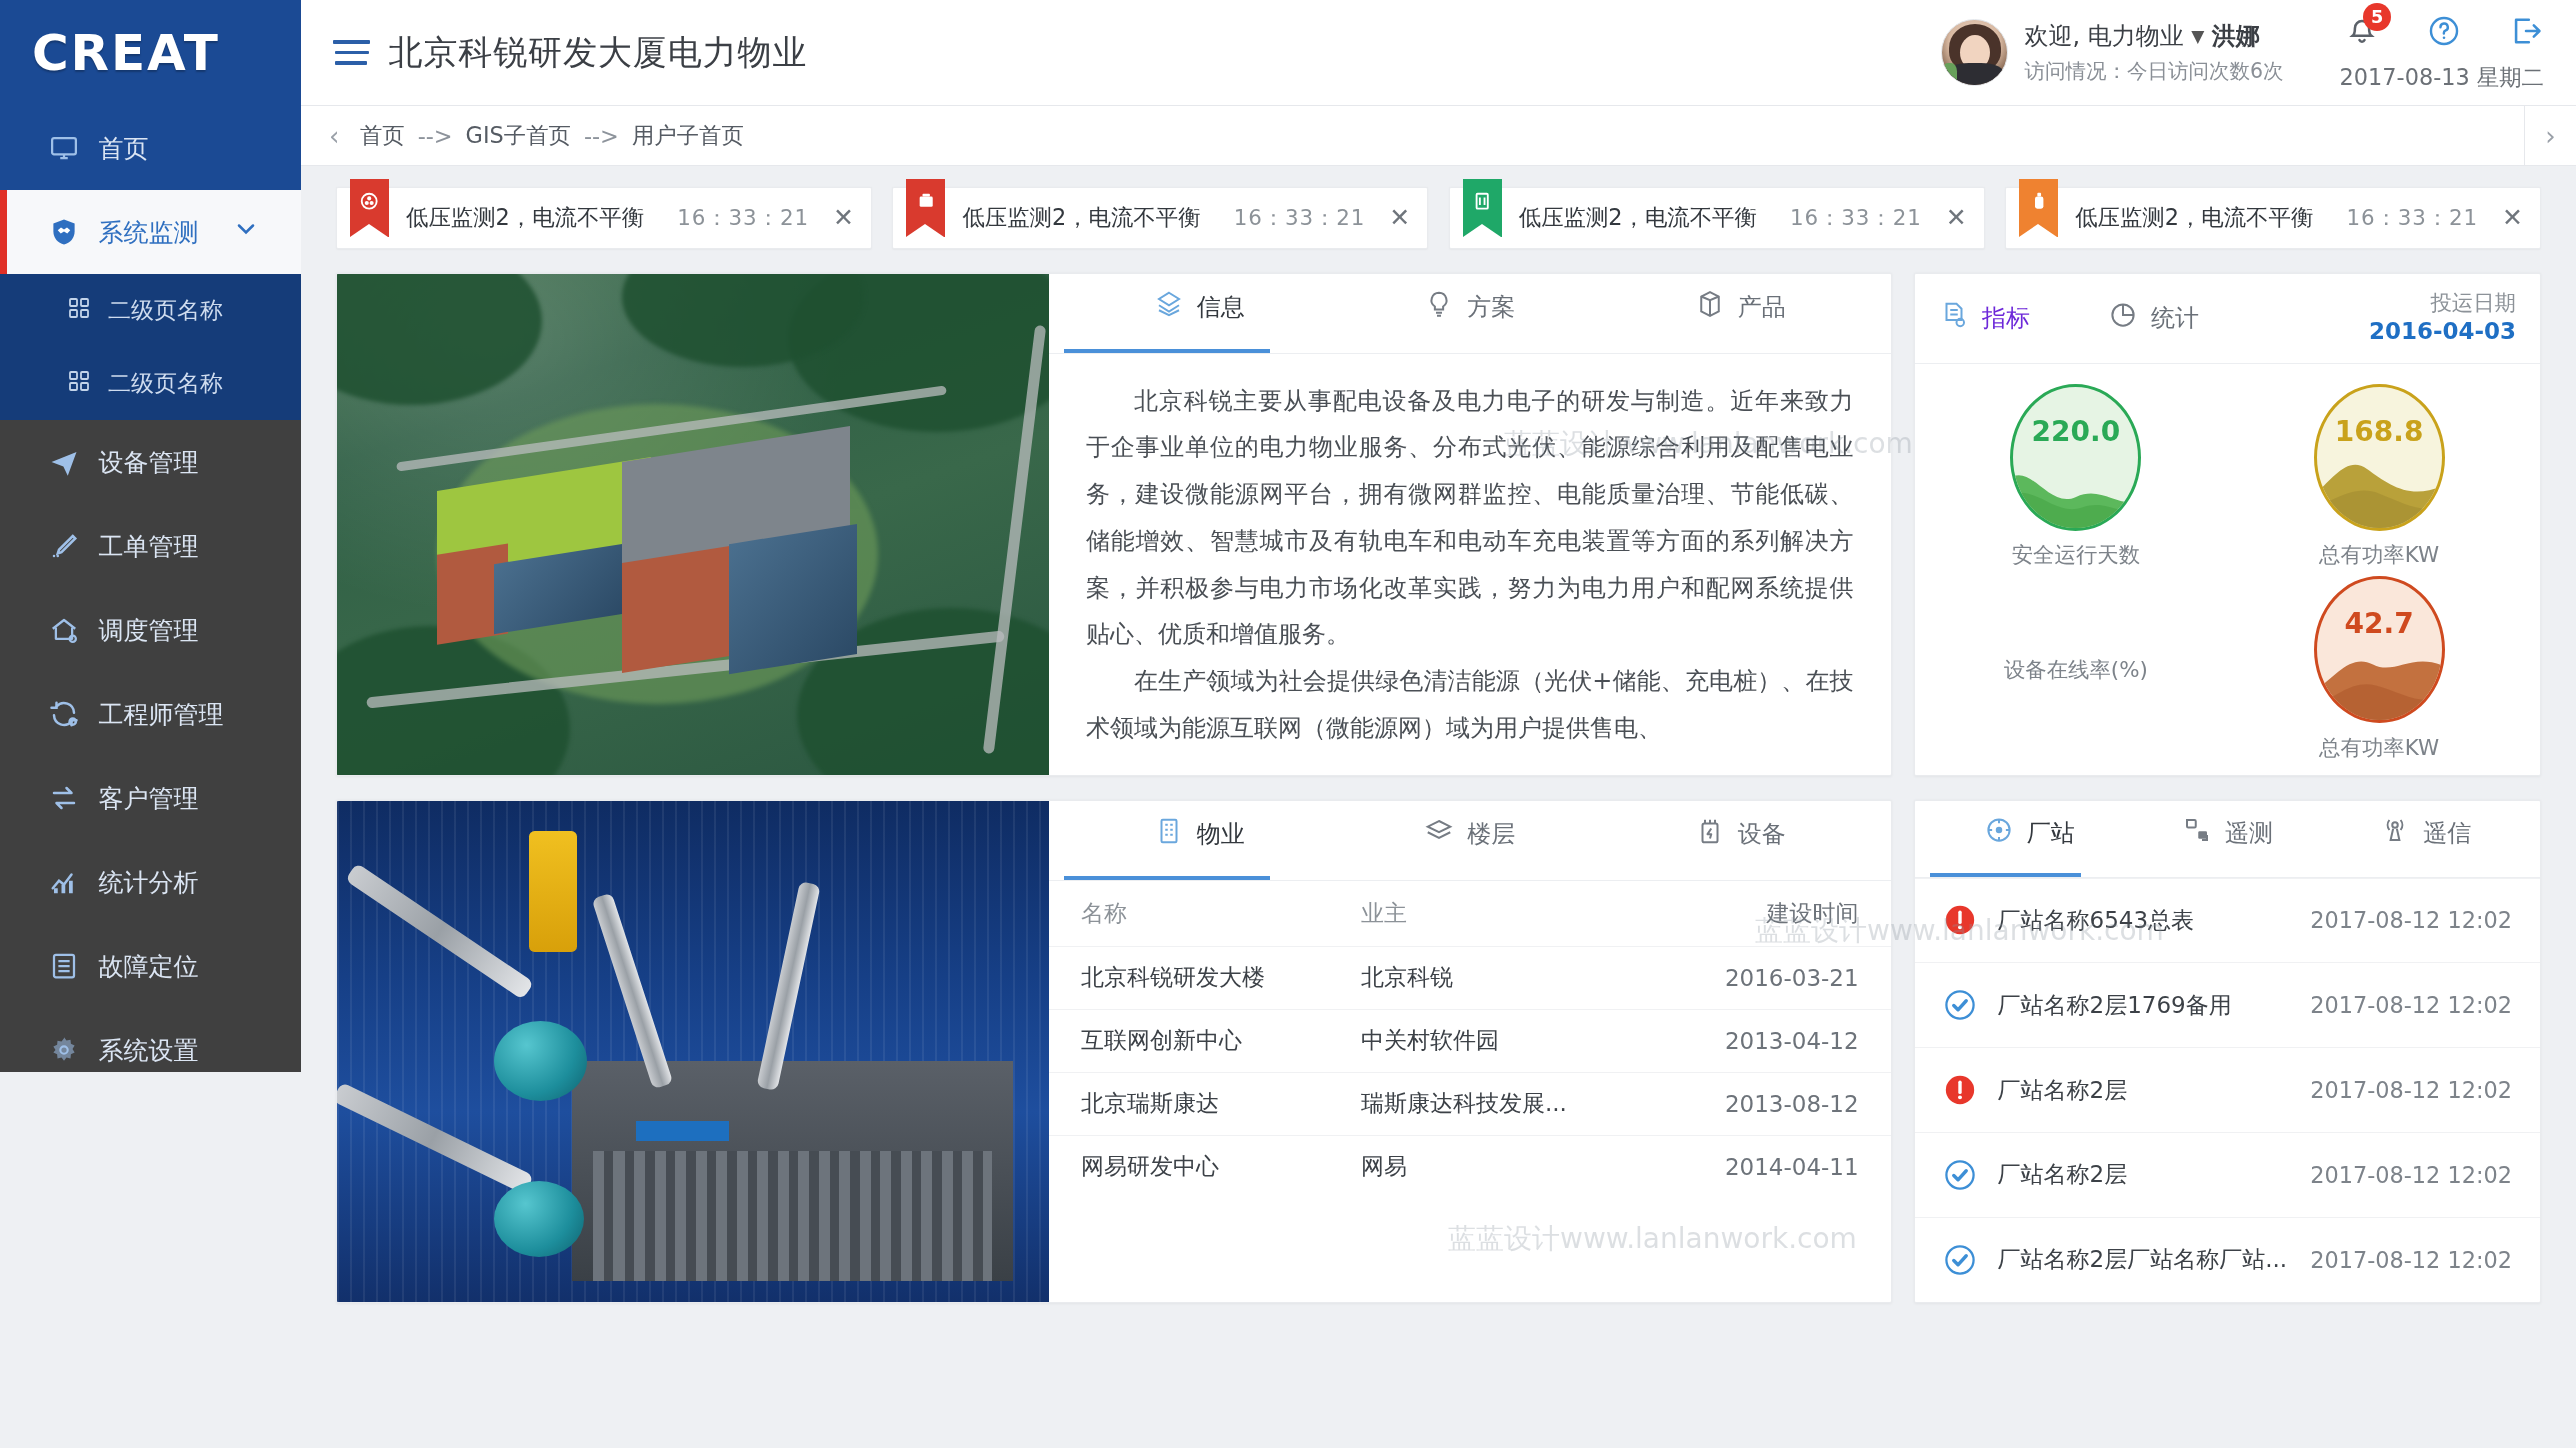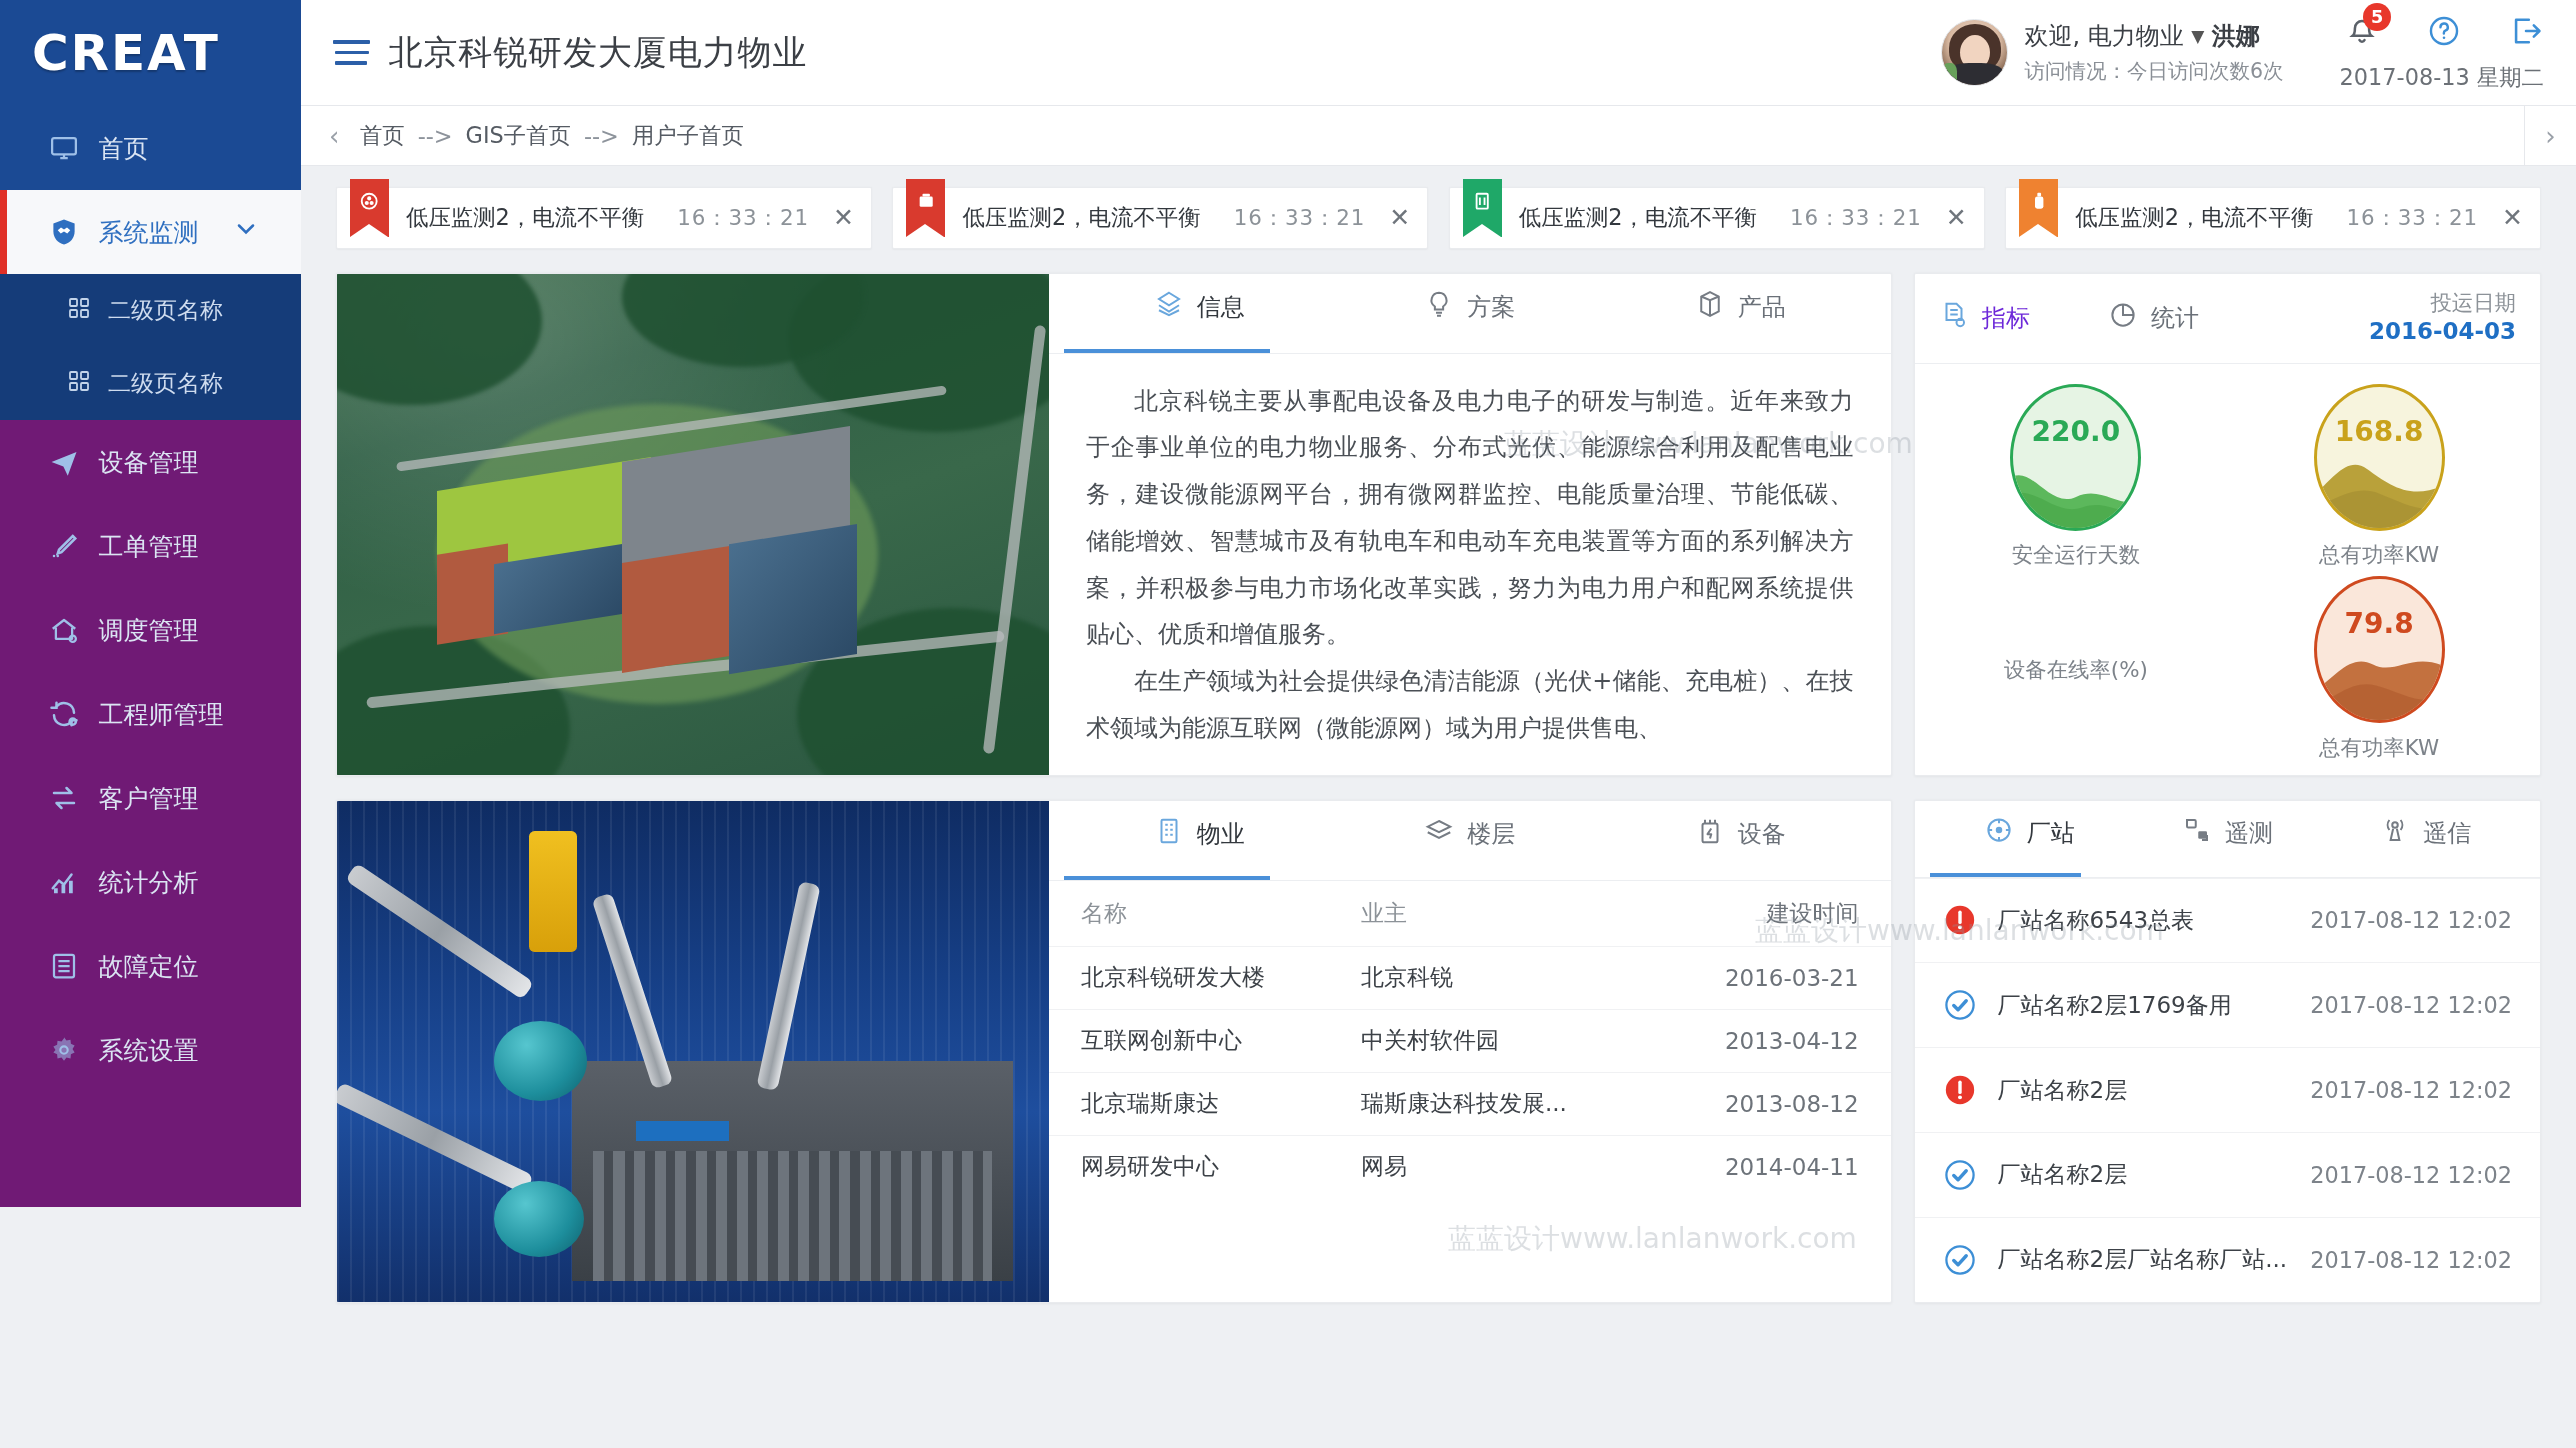--- a/index.html
+++ b/index.html
@@ -7,22 +7,22 @@
   body {
     font-family: "DejaVu Sans", "Liberation Sans", sans-serif;
     background:#eef0f3;
     color:#333;
     -webkit-font-smoothing: antialiased;
   }
   .app { position:relative; width:2576px; height:1449px; display:flex; }
 
   
   .sidebar {
-    width:301px; height:1207px;
-    background:#701a75;
+    width:301px; height:1072px;
+    background:#404040;
     flex:0 0 301px;
     position:relative;
     z-index:5;
   }
   .brand {
     height:106px; background:#1b4a94;
     display:flex; align-items:center; padding-left:32px;
   }
   .brand-logo {
     font-size:50px; font-weight:bold; color:#ffffff;
@@ -624,21 +624,21 @@
             <div class="gauge">
               <div class="gauge-label">设备在线率(%)</div>
             </div>
 
             <div class="gauge">
               <div class="gauge-circle" style="border-color:#cf4a1f;background:#fae7da">
                 <svg class="wave" viewBox="0 0 100 50" preserveAspectRatio="none">
                   <path d="M0,36 C16,32 28,10 46,18 C62,25 74,8 100,22 L100,50 L0,50 Z" fill="#c3713f"></path>
                   <path d="M0,44 C18,40 30,26 48,30 C66,34 80,44 100,34 L100,50 L0,50 Z" fill="#b35f31" opacity=".8"></path>
                 </svg>
-                <span class="val" style="color:#cf4a1f">79.8</span>
+                <span class="val" style="color:#cf4a1f">42.7</span>
               </div>
               <div class="gauge-label">总有功率KW</div>
             </div>
           </div>
         </div>
       </div>
 
       <div class="watermark" style="left:1454px; top:746px;">蓝蓝设计www.lanlanwork.com</div>
 
       <div class="cards-row">

